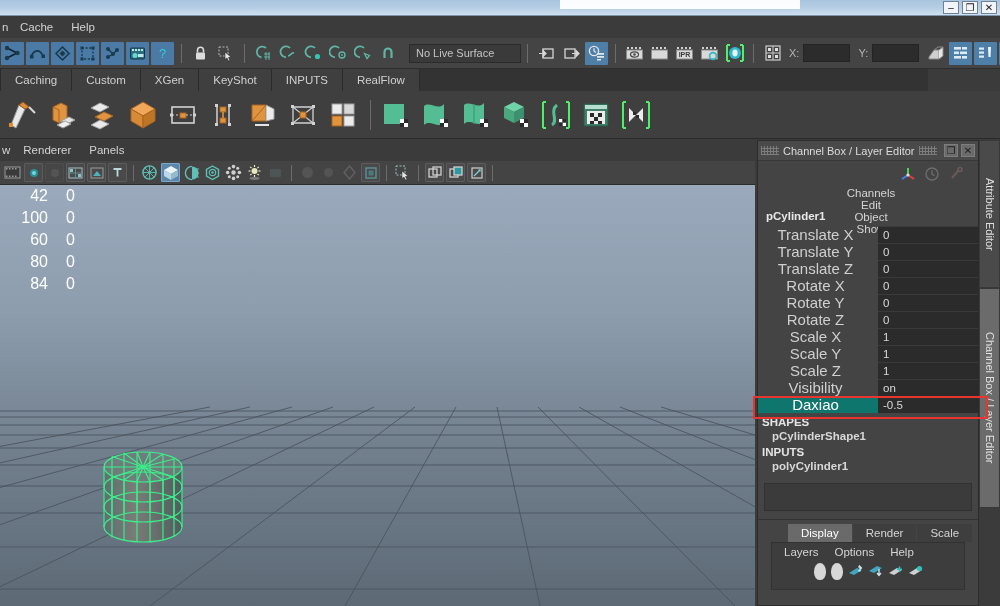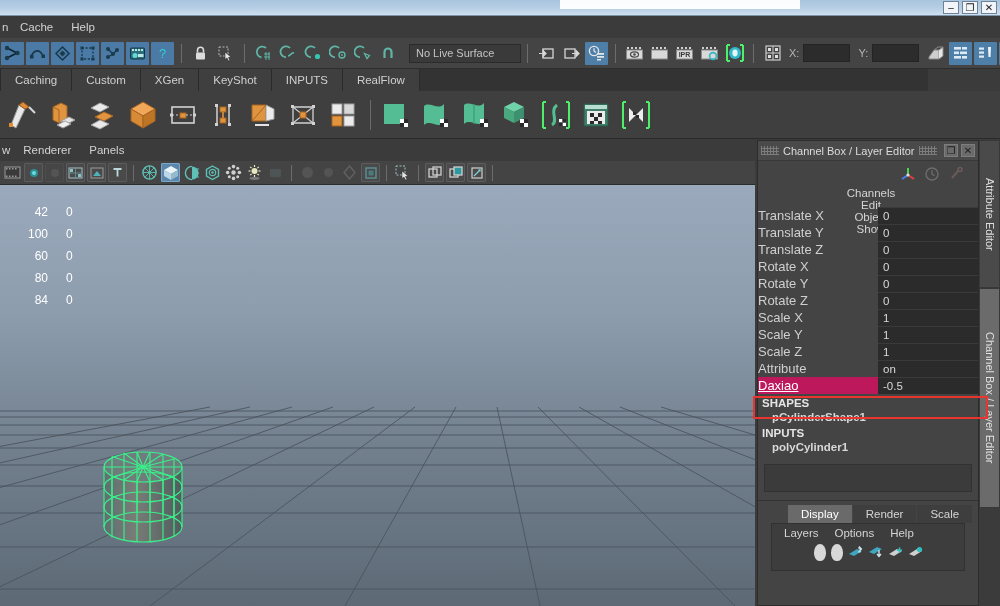--- a/index.html
+++ b/index.html
@@ -111,22 +111,22 @@
   .vb.dim{ opacity:.42; }
   .vsep{ width:1px; height:16px; background:#6d6d6d; margin:0 5px; flex:none; }
 
   
   .viewport{
     position:absolute; left:0; top:185px; width:755px; height:421px;
     background:linear-gradient(to bottom,#9aa9bb 0%, #8e9dae 30%, #72808e 62%, #5d6a76 100%);
     overflow:hidden;
   }
   .hud{
-    position:absolute; left:0; top:16px; width:200px;
-    font-size:12px; color:#ffffff; font-family:"Liberation Sans", sans-serif;
+    position:absolute; left:0; top:0; width:200px;
+    font-size:16px; color:#ffffff; font-family:"Liberation Sans", sans-serif;
   }
   .hudrow{ height:22px; line-height:22px; display:flex; }
   .hudrow .c1{ width:48px; text-align:right; }
   .hudrow .c2{ width:50px; text-align:left; padding-left:18px;}
 
   
   .cbpanel{
     position:absolute; left:757px; top:140px; width:222px; height:466px;
     background:#444444; border:1px solid #2c2c2c;
   }
@@ -146,29 +146,29 @@
     font-size:10px; display:flex; align-items:center; justify-content:center;
     margin-left:3px; cursor:pointer; border:1px solid #7d7d7d;
   }
   .cbicons{ height:26px; display:flex; align-items:center; justify-content:flex-end; padding-right:14px; gap:8px;}
   .cbmenu{ height:20px; display:flex; align-items:center; padding-left:6px;flex-direction:column; }
   .cbmenu .mi{ padding:0 9px; font-size:11.5px; color:#d4d4d4; cursor:pointer;}
   .cbobj{ padding:3px 0 4px 8px; font-size:11.5px; color:#e8e8e8; font-weight:bold; }
 
   .chrow{ display:flex; height:17px; align-items:stretch; }
   .chrow .lbl{
-    flex:1; text-align:left; padding-right:5px; font-size:13px;
+    flex:1; text-align:center; padding-right:5px; font-size:15px;
     color:#cfcfcf; line-height:17px;
   }
   .chrow .val{
     width:100px; background:#2b2b2b; border-top:1px solid #3a3a3a;
     color:#d8d8d8; font-size:11.5px; line-height:16px; padding-left:5px;
     cursor:text;
   }
-  .chrow.selected .lbl{ background:#be185d; color:#ffffff;text-decoration:underline; }
+  .chrow.selected .lbl{ background:#0f766e; color:#ffffff; }
 
   .cbsection{ font-size:11.5px; color:#e4e4e4; font-weight:bold; padding:3px 0 1px 4px;}
   .cbnode{ font-size:11.5px; color:#d8d8d8; font-weight:bold; padding:1px 0 1px 14px; cursor:pointer;}
   .cbblank{
     margin:10px 6px 0 6px; height:28px; background:#3b3b3b; border:1px solid #313131;
   }
   .cbdivider{ height:1px; background:#333; margin:8px 0 0 0; }
 
   .lyrtabs{ display:flex; padding:4px 0 0 6px; gap:1px; }
   .lyrtab{
@@ -1035,20 +1035,21 @@
     </span>
   </div>
 
   <div class="cbmenu">
     <div class="mi">Channels</div>
     <div class="mi">Edit</div>
     <div class="mi">Object</div>
     <div class="mi">Show</div>
   </div>
 
+  <div class="cbobj">pCylinder1</div>
 
   <div>
     <div class="chrow">
       <div class="lbl">Translate X</div>
       <div class="val">0</div>
     </div>
     <div class="chrow">
       <div class="lbl">Translate Y</div>
       <div class="val">0</div>
     </div>
@@ -1074,21 +1075,21 @@
     </div>
     <div class="chrow">
       <div class="lbl">Scale Y</div>
       <div class="val">1</div>
     </div>
     <div class="chrow">
       <div class="lbl">Scale Z</div>
       <div class="val">1</div>
     </div>
     <div class="chrow">
-      <div class="lbl">Attribute</div>
+      <div class="lbl">Visibility</div>
       <div class="val">on</div>
     </div>
     <div class="chrow selected">
       <div class="lbl">Daxiao</div>
       <div class="val">-0.5</div>
     </div>
   </div>
 
   <div class="cbsection">SHAPES</div>
   <div class="cbnode">pCylinderShape1</div>

